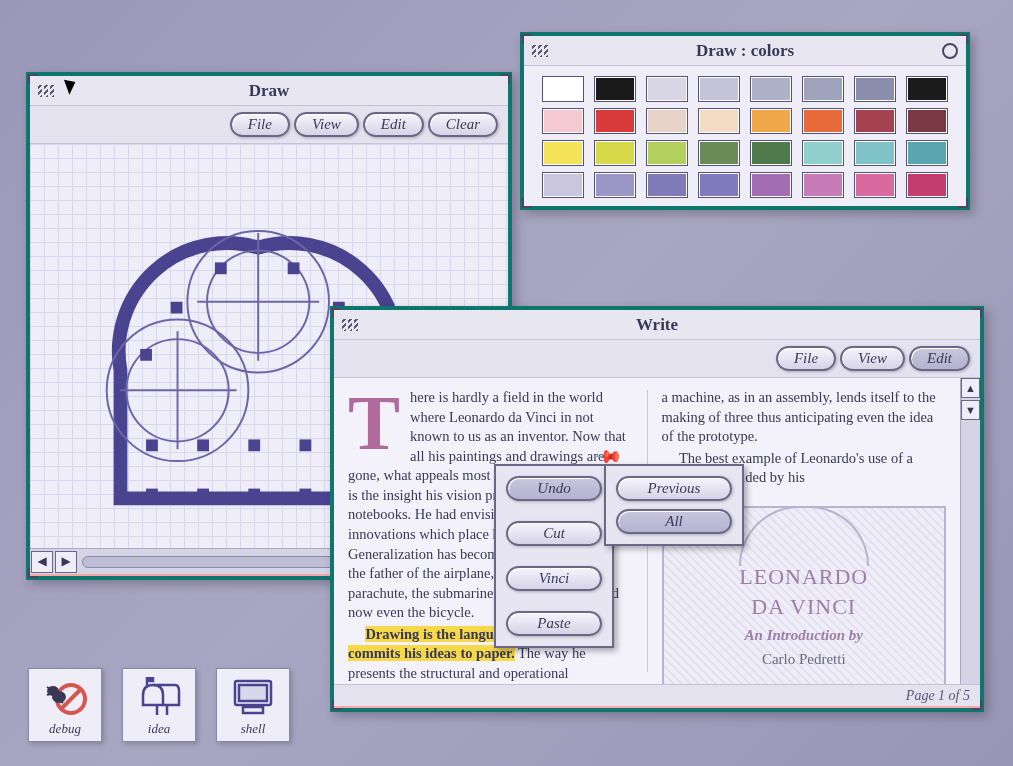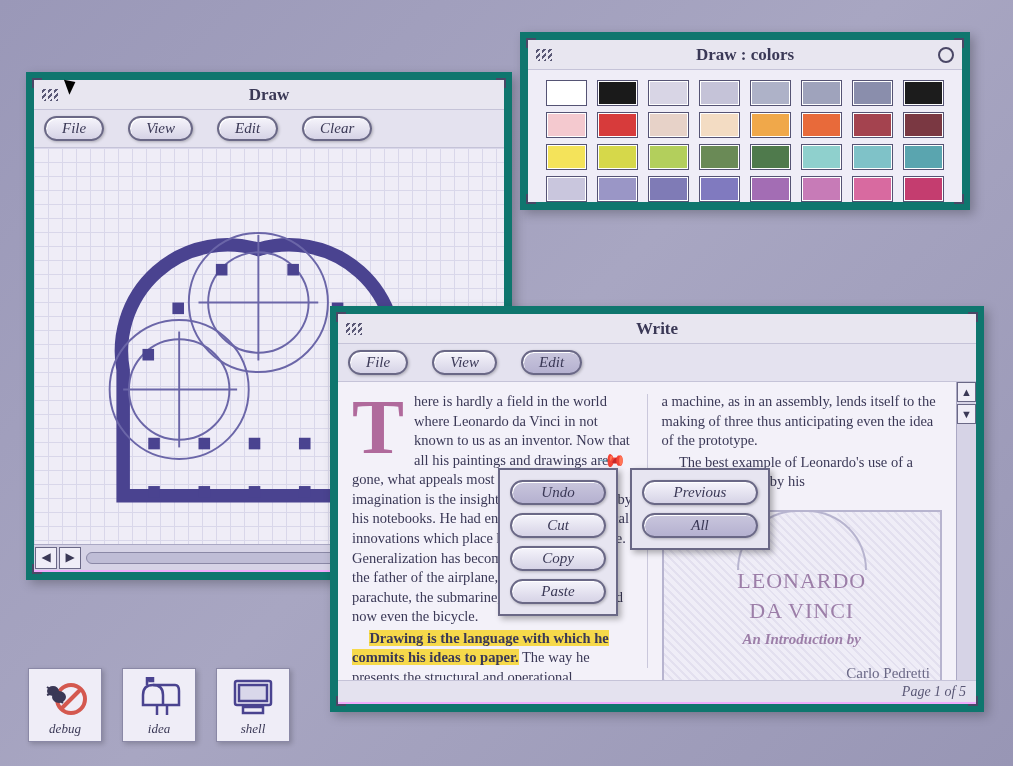--- a/index.html
+++ b/index.html
@@ -8,22 +8,22 @@
     height: 766px;
     background: linear-gradient(135deg, #9a98b8 0%, #a8a6c2 50%, #9896b5 100%);
     font-family: Georgia, 'Times New Roman', serif;
     position: relative;
     overflow: hidden;
   }
 
   
   .window {
     position: absolute;
-    background: #f0abfc;
-    border: 8px solid #0f766e;
+    background: #fca5a5;
+    border: 4px solid #0f766e;
     box-shadow: 4px 4px 10px rgba(0,0,0,0.25);
   }
   .window-corner {
     position: absolute;
     width: 10px; height: 10px;
     border: 2px solid #4a4766;
   }
   .wc-tl { top: -2px; left: -2px; border-right: none; border-bottom: none; }
   .wc-tr { top: -2px; right: -2px; border-left: none; border-bottom: none; }
   .wc-bl { bottom: -2px; left: -2px; border-right: none; border-top: none; }
@@ -57,23 +57,24 @@
   .window-title {
     font-family: Georgia, serif;
     font-weight: bold;
     color: #3a3856;
     font-size: 17px;
   }
 
   .button-bar {
     padding: 6px 10px;
     display: flex;
-    gap: 24px;
+    gap: 4px;
     background: #e4e2ef;
     border-bottom: 1px solid #c5c3d8;
+    justify-content: flex-end;
   }
   .pill-btn {
     border: 2px solid #6a6886;
     border-radius: 14px;
     background: linear-gradient(#f5f4fb,#d6d3e6);
     padding: 2px 16px;
     font-family: Georgia, serif;
     font-style: italic;
     font-size: 15px;
     color: #3a3856;
@@ -176,21 +177,21 @@
   .title-plate .arch {
     position:absolute;top:-2px;left:50%;transform:translateX(-50%);
     width:130px;height:60px;border:2px solid #b7b4cf;border-bottom:none;
     border-radius: 70px 70px 0 0;
     background:#efedf7;
     background:
       repeating-linear-gradient(45deg,#e3e0ef 0 2px,#efedf7 2px 6px);
   }
   .book-title { color:#9c7ea8; font-size:22px; letter-spacing:1px; }
   .book-sub { color:#9c7ea8; font-style:italic; font-size:15px; margin-top:4px;font-weight:bold; }
-  .book-auth { color:#6a6886; font-size:15px; margin-top:14px;text-align:right; }
+  .book-auth { color:#6a6886; font-size:15px; margin-top:4px; }
   .vscroll {
     width: 20px;
     background:#d6d3e6;
     border-left:1px solid #aaa8c4;
     position: relative;
   }
   .vscroll .varrow {
     position:absolute;left:0;right:0;height:20px;background:#efedf7;border:1px solid #6a6886;
     display:flex;align-items:center;justify-content:center;font-size:11px;color:#3a3856;
   }
@@ -203,24 +204,24 @@
 
   
   .popup {
     position:absolute;
     top: 86px; left: 160px;
     width: 120px;
     background:#e7e5f1;
     border:2px solid #6a6886;
     box-shadow:3px 3px 6px rgba(0,0,0,.3);
     padding: 10px;
-    display:flex;flex-direction:column;gap:8px;
+    display:flex;flex-direction:column;gap:20px;
   }
   .subpopup {
-    position:absolute; top: 86px; left: 292px;
+    position:absolute; top: 86px; left: 270px;
     width: 140px;
     background:#e7e5f1;
     border:2px solid #6a6886;
     box-shadow:3px 3px 6px rgba(0,0,0,.3);
     padding: 10px;
     display:flex;flex-direction:column;gap:8px;
   }
   .pin-icon {
     position:absolute;top:68px;left:263px;
     font-size:18px;color:#3a3856;transform:rotate(45deg);
@@ -430,21 +431,21 @@
 
     <div class="vscroll">
       <div class="varrow vup">▲</div>
       <div class="varrow vdn">▼</div>
     </div>
 
     <div class="pin-icon">📌</div>
     <div class="popup">
       <button class="pill-btn sel">Undo</button>
       <button class="pill-btn">Cut</button>
-      <button class="pill-btn">Copy</button>
+      <button class="pill-btn">Vinci</button>
       <button class="pill-btn">Paste</button>
     </div>
     <div class="subpopup">
       <button class="pill-btn">Previous</button>
       <button class="pill-btn sel">All</button>
     </div>
 
   </div>
 
   <div class="footer">

